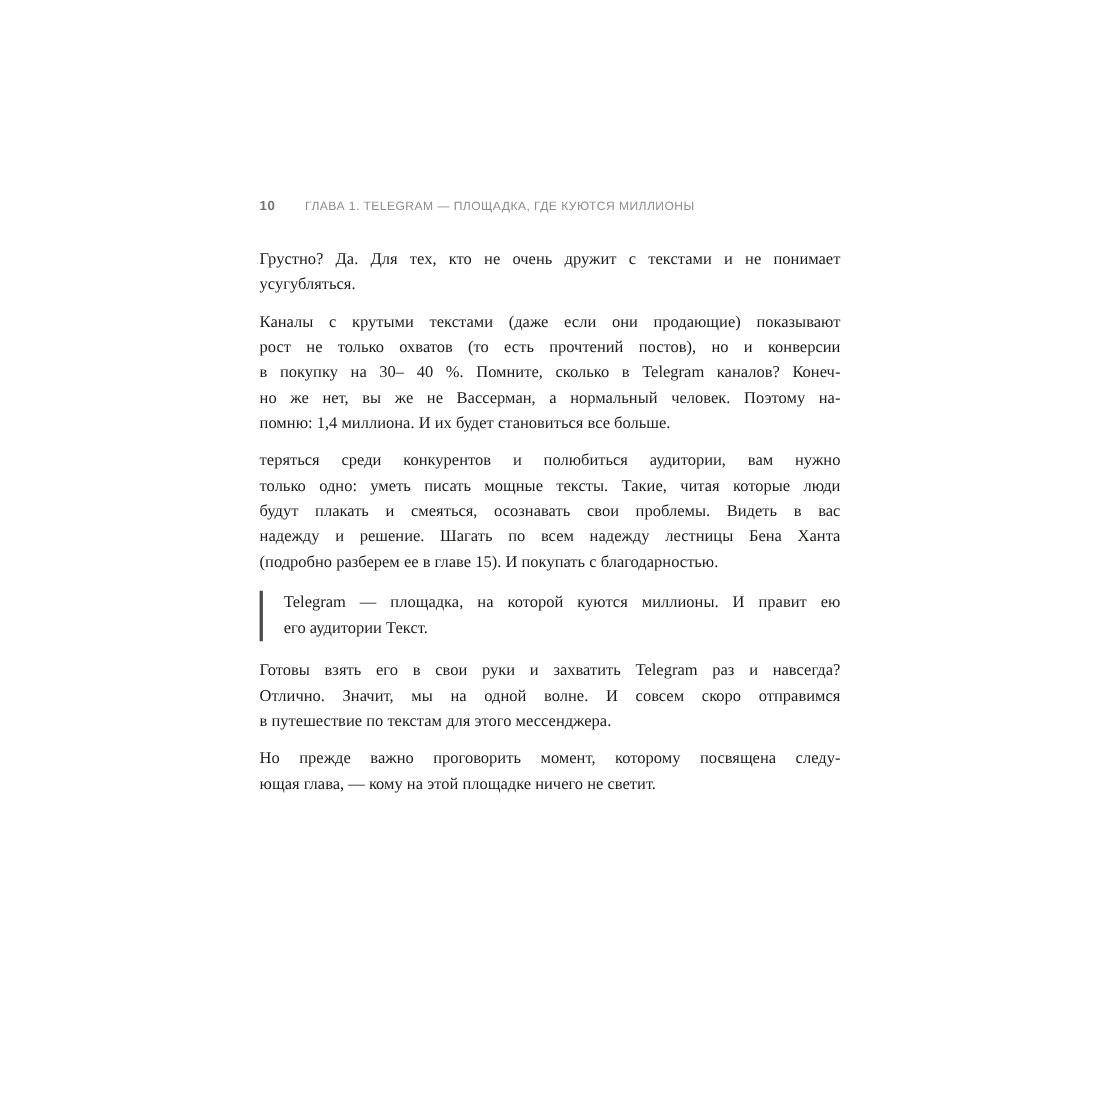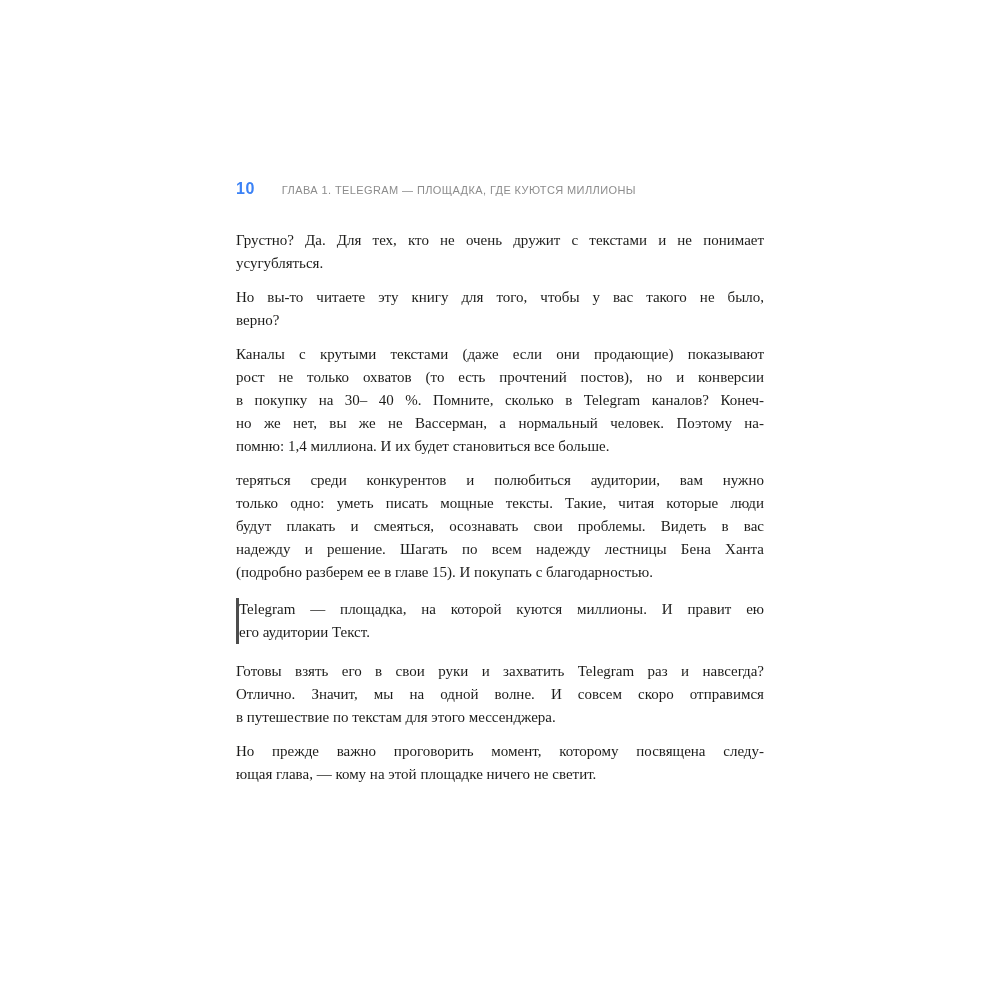--- a/index.html
+++ b/index.html
@@ -21,23 +21,23 @@
     top: 180px;
     width: 528px;
   }
   .running-head {
     display: flex;
     align-items: baseline;
     font-family: "Liberation Sans", sans-serif;
     margin-bottom: 31px;
   }
   .pagenum {
-    font-size: 16px;
+    font-size: 12px;
     font-weight: 700;
-    color: #3b82f6;
+    color: #737373;
     letter-spacing: 0.5px;
     margin-right: 27px;
     text-align: center;
   }
   .runtitle {
     font-size: 11px;
     font-weight: 400;
     color: #8c8c8c;
     letter-spacing: 0.4px;
   }
@@ -53,39 +53,36 @@
     text-align: justify;
     text-align-last: justify;
     white-space: normal;
   }
   .line.last {
     text-align-last: left;
   }
   .quote {
     margin: 14px 0 16px 0;
     border-left: 3px solid #4d4d4d;
+    padding-left: 19px;
   }
 </style>
 </head>
 <body>
 
 <div class="page">
   <div class="content">
     <header class="running-head">
       <span class="pagenum">10</span>
       <span class="runtitle">ГЛАВА 1. TELEGRAM — ПЛОЩАДКА, ГДЕ КУЮТСЯ МИЛЛИОНЫ</span>
     </header>
     <main class="body-text" id="body-container">
         <div class="paragraph">
           <div class="line">Грустно? Да. Для тех, кто не очень дружит с текстами и не понимает</div>
           <div class="line last">усугубляться.</div>
-        </div>
-        <div class="paragraph">
-          <div class="line">Но вы-то читаете эту книгу для того, чтобы у вас такого не было,</div>
-          <div class="line last">верно?</div>
         </div>
         <div class="paragraph">
           <div class="line">Каналы с крутыми текстами (даже если они продающие) показывают</div>
           <div class="line">рост не только охватов (то есть прочтений постов), но и конверсии</div>
           <div class="line">в покупку на 30– 40 %. Помните, сколько в Telegram каналов? Конеч-</div>
           <div class="line">но же нет, вы же не Вассерман, а нормальный человек. Поэтому на-</div>
           <div class="line last">помню: 1,4 миллиона. И их будет становиться все больше.</div>
         </div>
         <div class="paragraph">
           <div class="line">теряться среди конкурентов и полюбиться аудитории, вам нужно</div>

